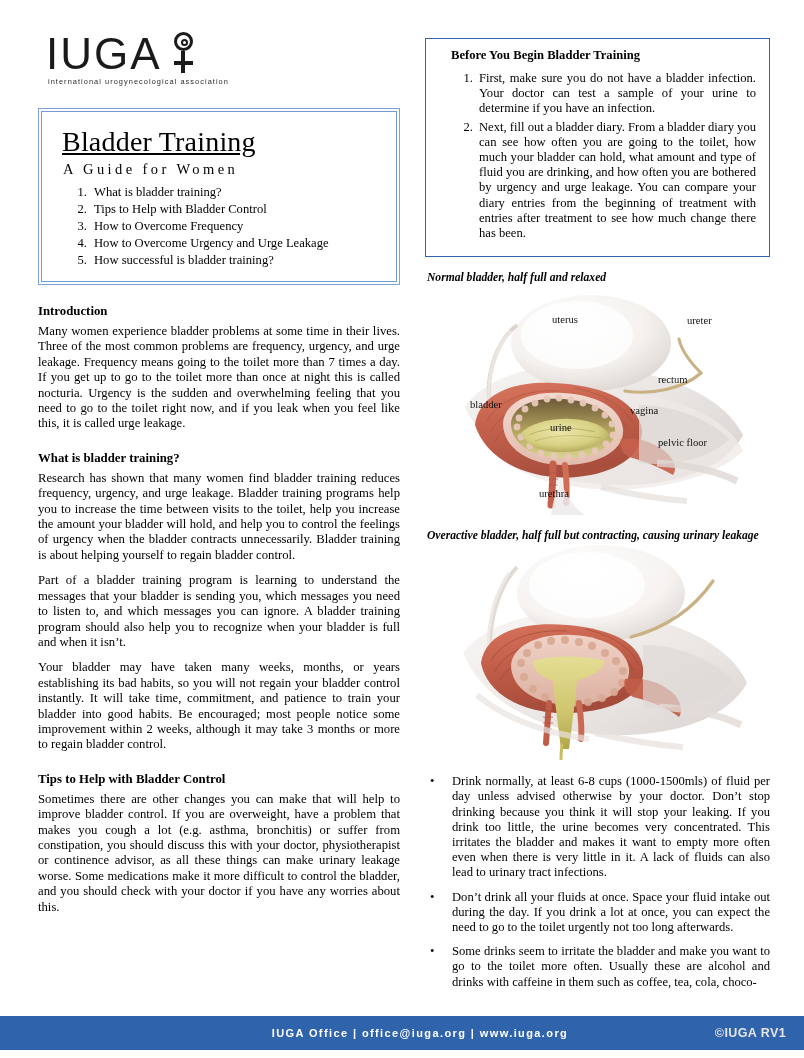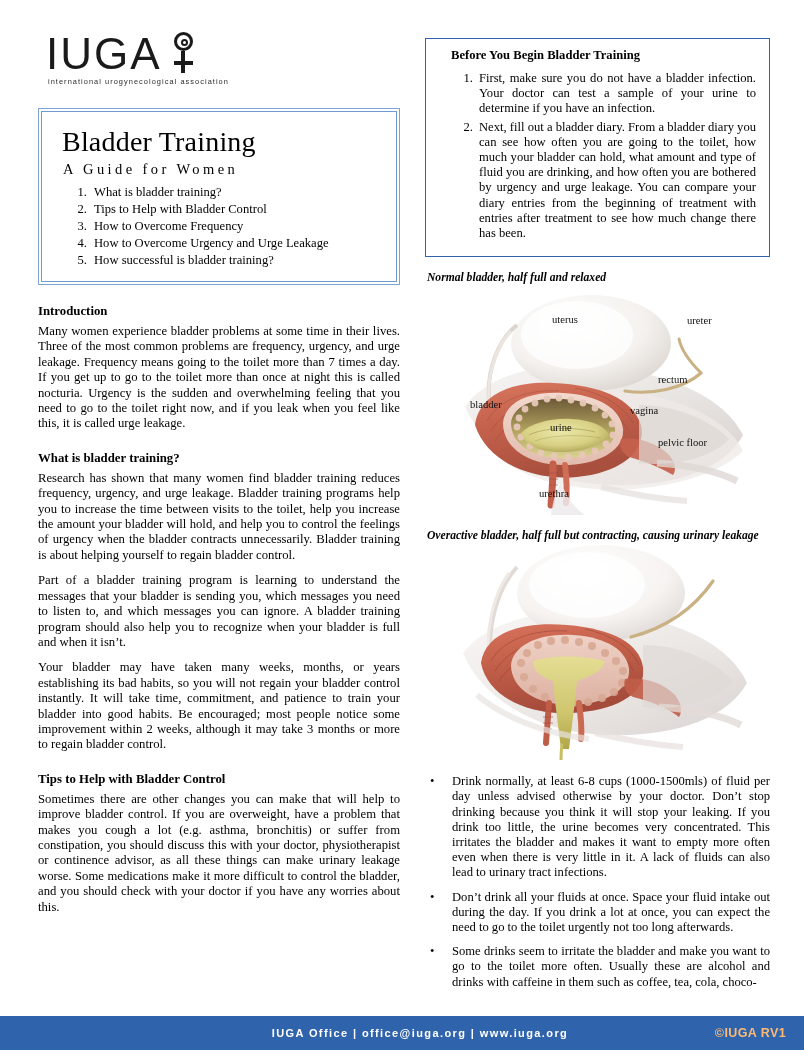--- a/index.html
+++ b/index.html
@@ -111,20 +111,21 @@
     border: 1px solid #6e9bd2;
     padding: 12px 14px 12px 18px;
   }
   .doc-title {
     font-family: "Liberation Serif", serif;
     font-size: 28px;
     line-height: 32px;
     font-weight: 400;
     letter-spacing: 0.2px;
     margin: 2px 0 0 2px;
+    text-decoration: underline;
   }
   .doc-subtitle {
     font-family: "Liberation Serif", serif;
     font-size: 14.5px;
     letter-spacing: 3.4px;
     margin: 3px 0 6px 3px;
   }
   ol.toc {
     margin: 0;
     padding: 0 0 0 30px;
@@ -244,21 +245,21 @@
     color: #fff;
     padding-left: 36px;
   }
   .footer-right {
     position: absolute;
     right: 18px;
     font-family: "Liberation Sans", sans-serif;
     font-size: 12.5px;
     font-weight: bold;
     letter-spacing: 0.4px;
-    color: #fdba74;
+    color: #e5e5e5;
   }
 </style>
 </head>
 <body>
 
 <div class="page">
 
   <div class="col-left">
 
     <div class="logo-block">

